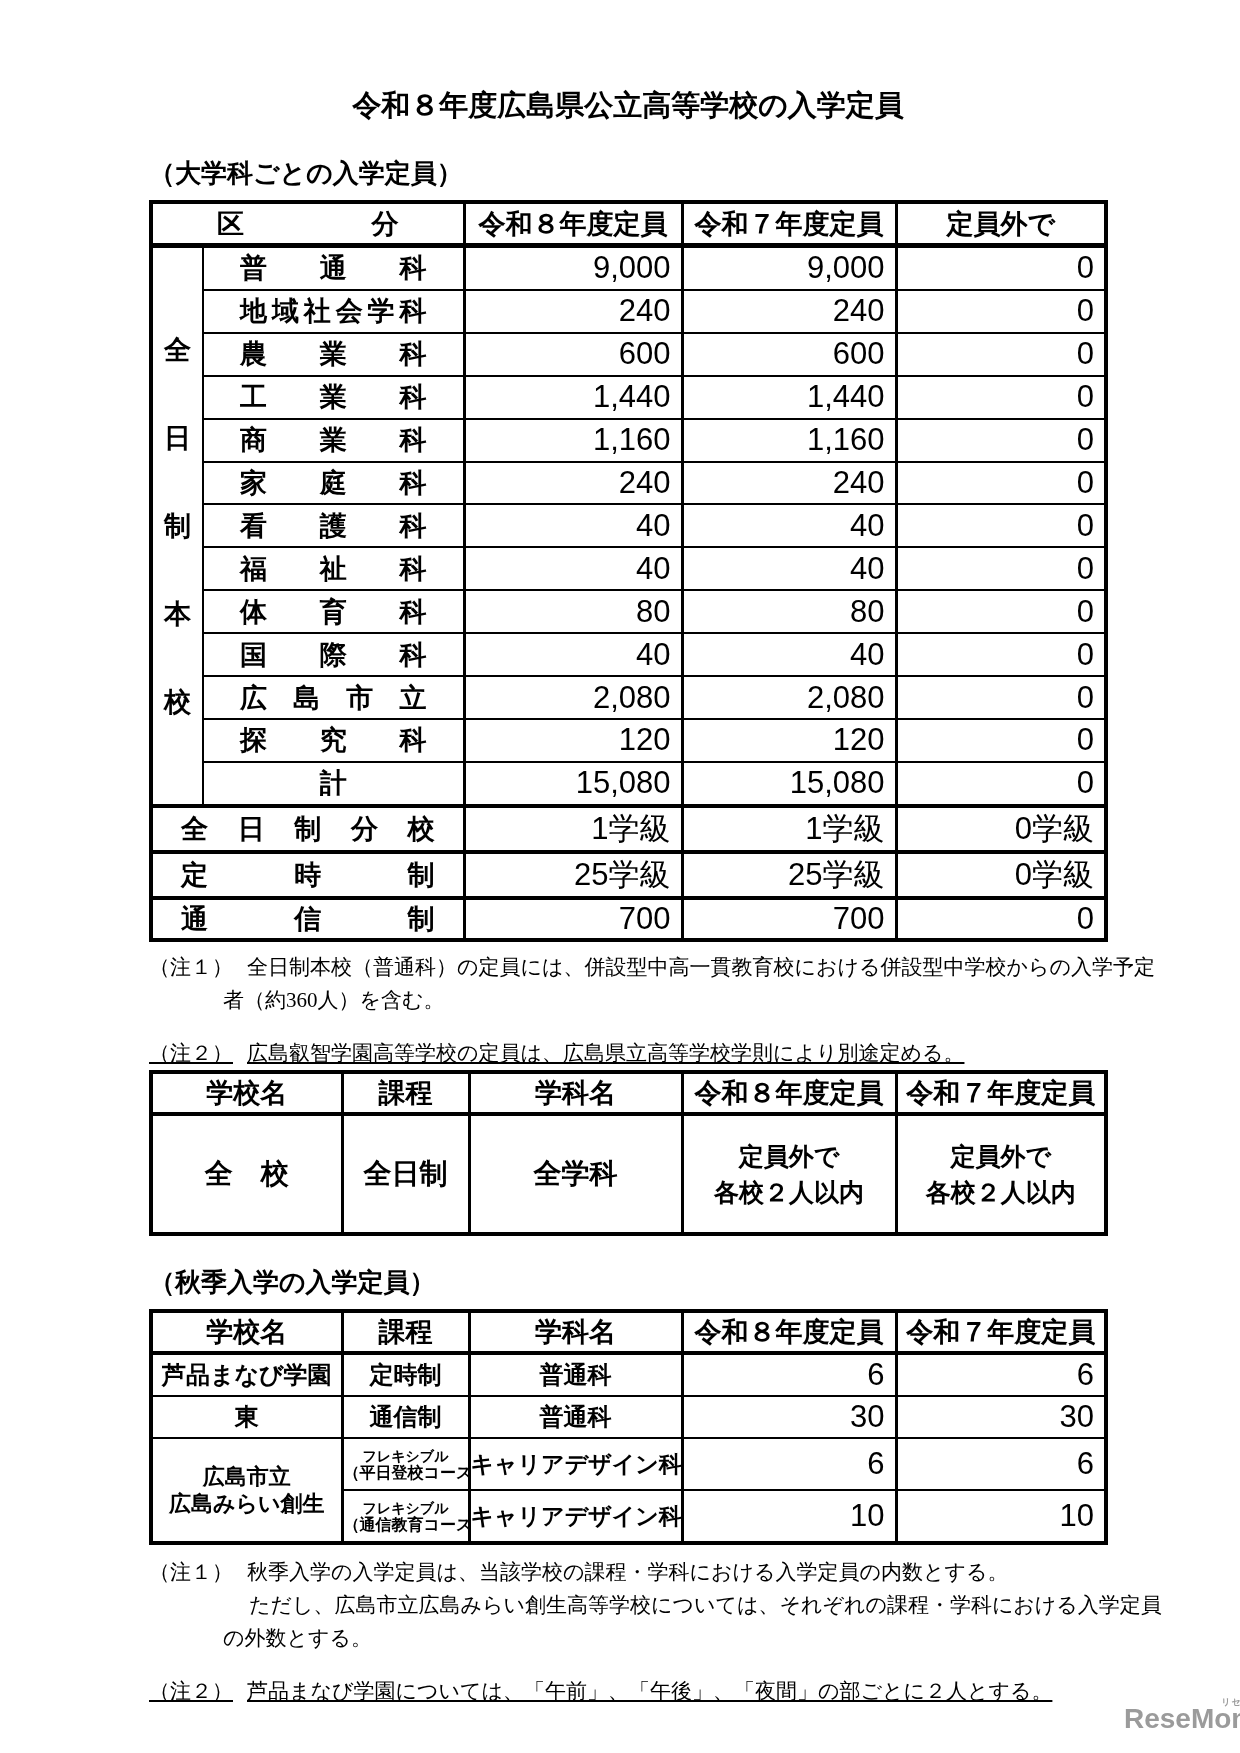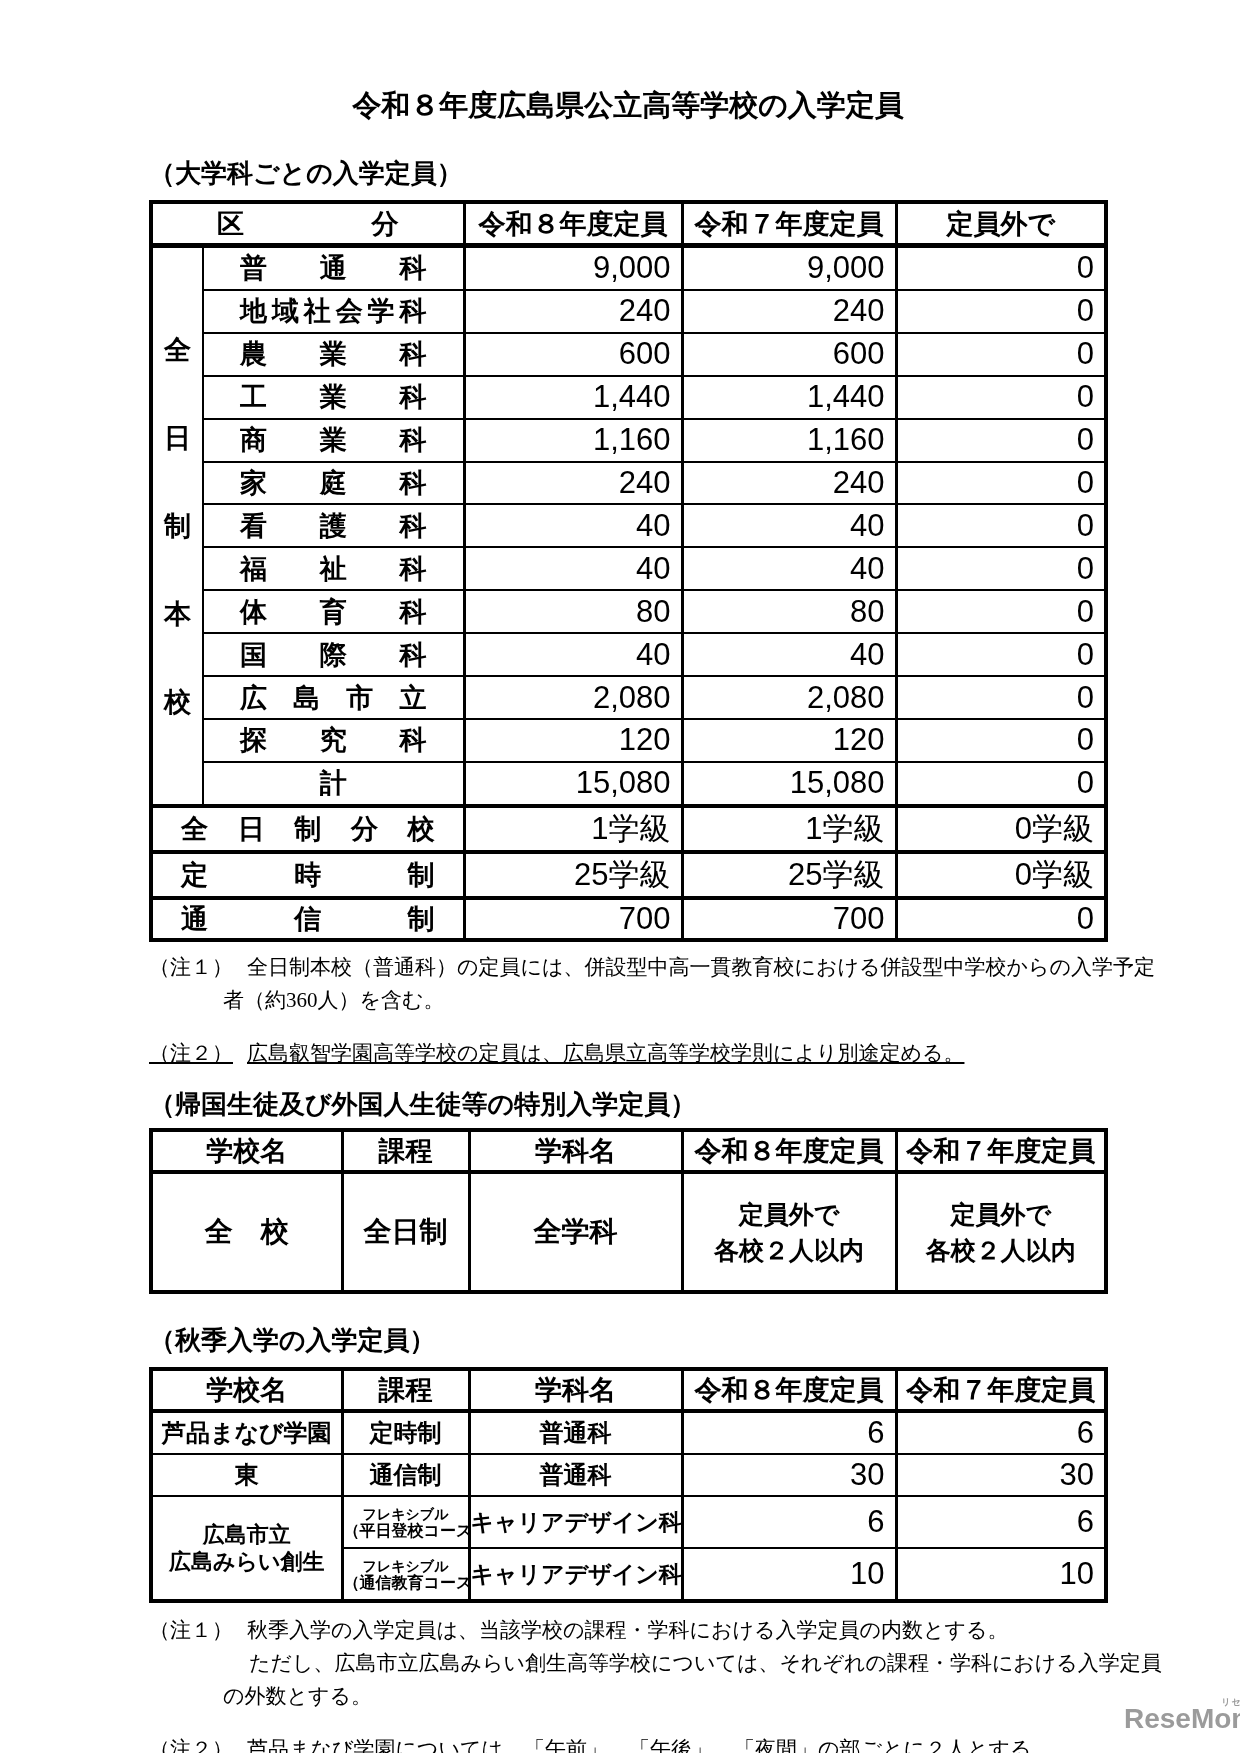--- a/index.html
+++ b/index.html
@@ -223,21 +223,20 @@
   <div class="notes" id="notes1">
     <div class="note">
       <div class="note-line"><span class="note-label">（注１）</span><span>全日制本校（普通科）の定員には、併設型中高一貫教育校における併設型中学校からの入学予定</span></div>
       <div class="note-line cont-a">者（約360人）を含む。</div>
     </div>
     <div class="note">
       <div class="note-line"><span class="note-label">（注２）</span><span>広島叡智学園高等学校の定員は、広島県立高等学校学則により別途定める。</span></div>
     </div>
   </div>
 
-  <h2 class="sec" id="sec2-heading">（帰国生徒及び外国人生徒等の特別入学定員）</h2>
 
   <table class="t t2">
     <colgroup>
         <col style="width:191px">
         <col style="width:127px">
         <col style="width:213px">
         <col style="width:214px">
         <col style="width:210px">
       </colgroup>
     <thead>

